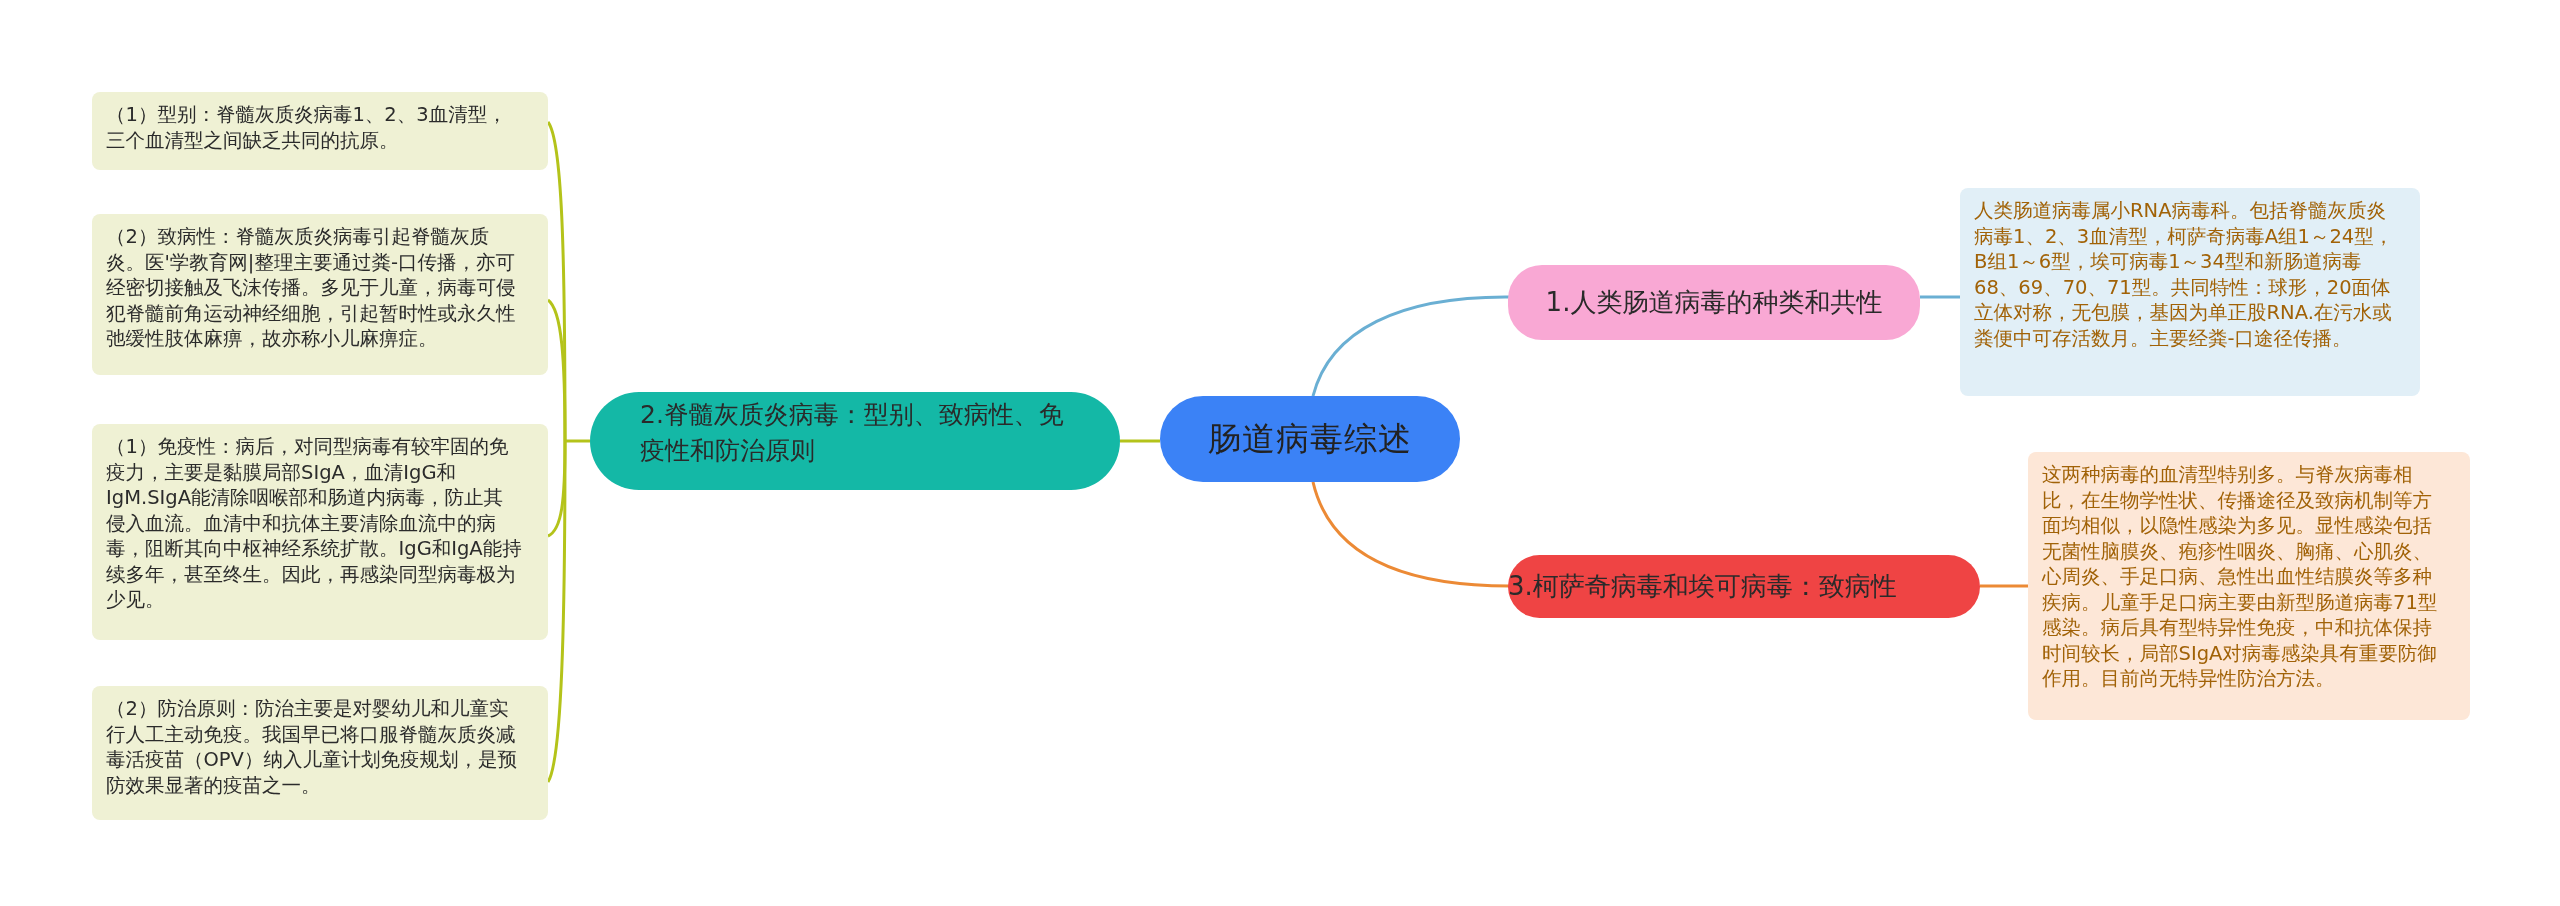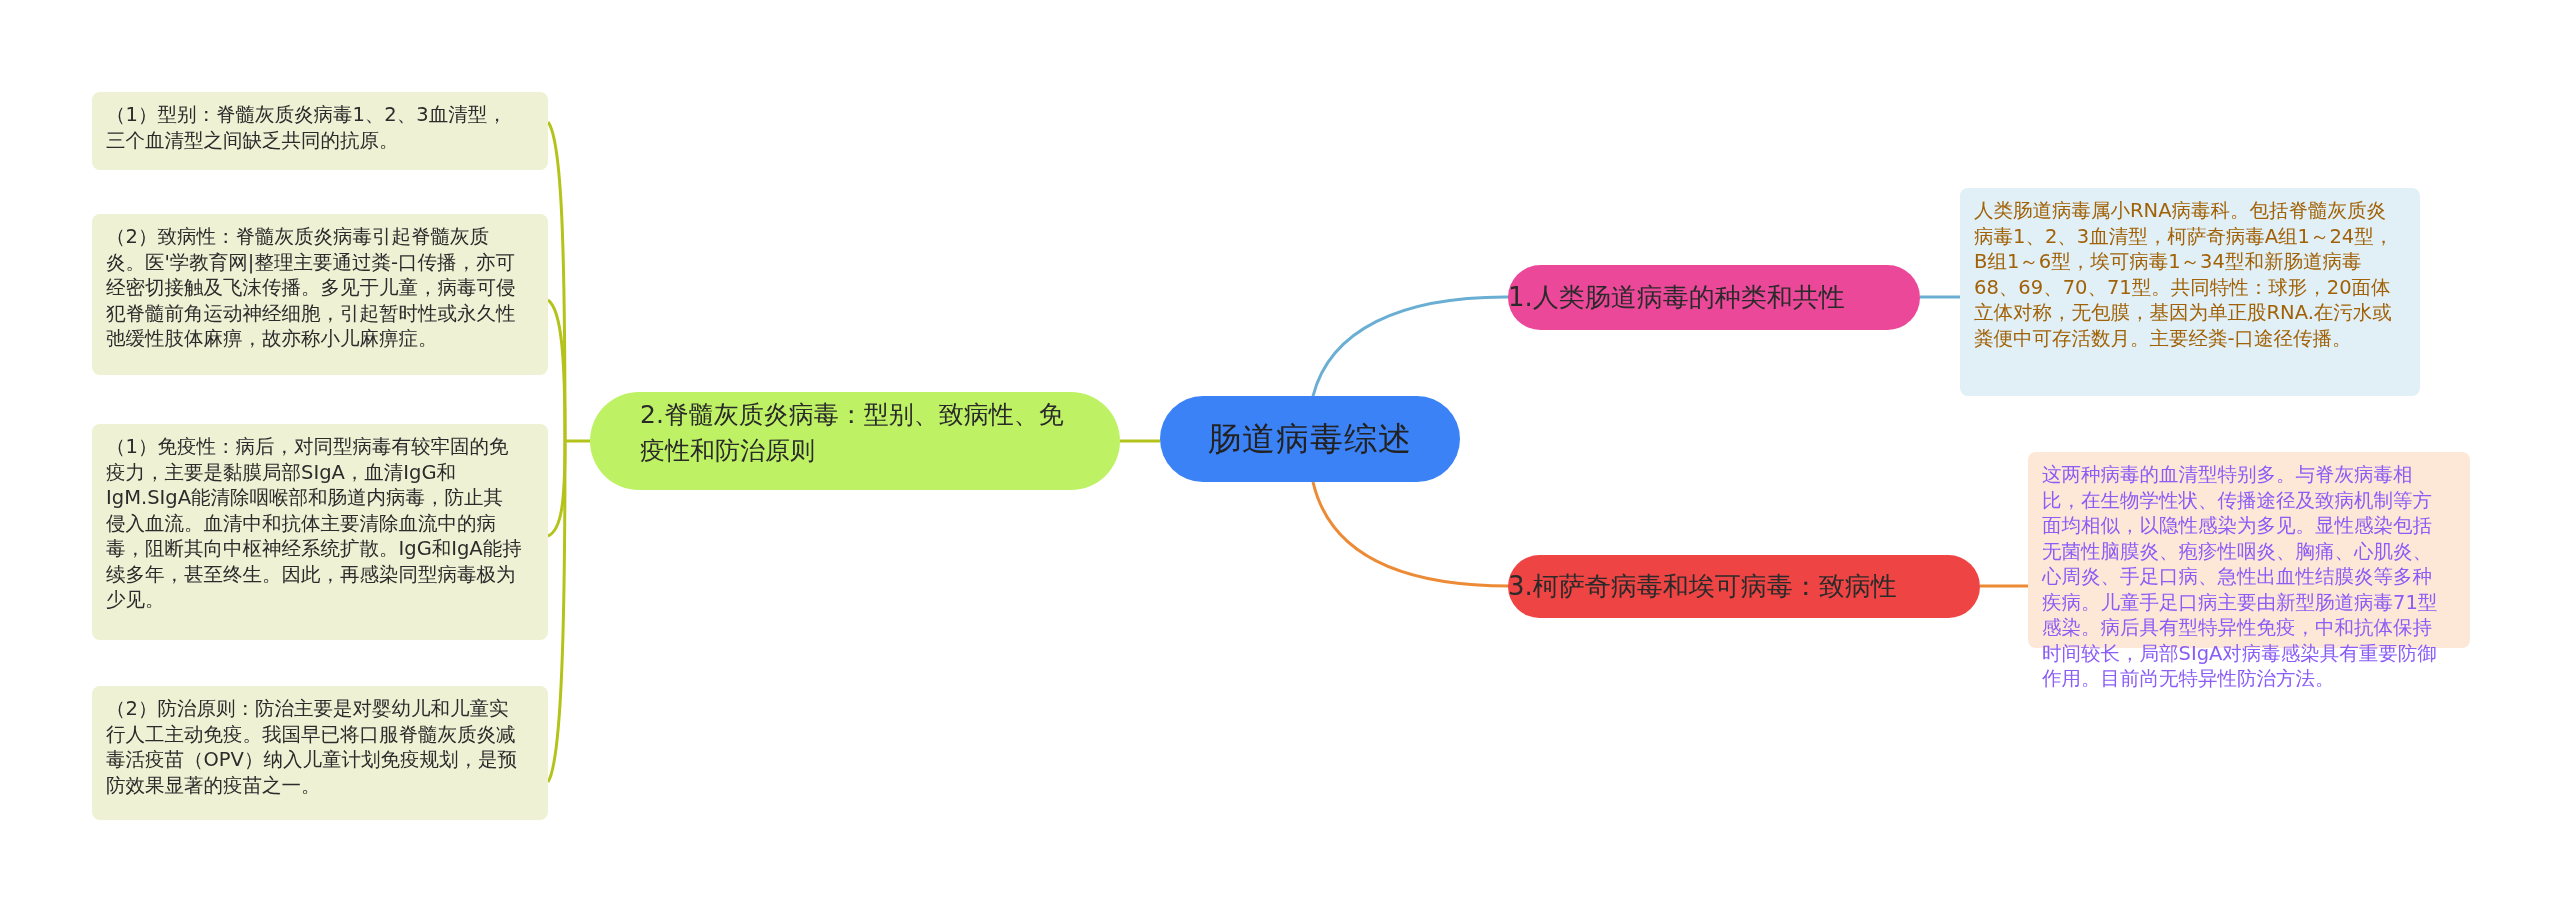--- a/index.html
+++ b/index.html
@@ -13,37 +13,37 @@
   .root {
     left:1160px; top:396px; width:300px; height:86px;
     background:#3b82f6; border-radius:43px;
     display:flex; align-items:center; justify-content:center;
     font-size:33px; color:#222; letter-spacing:1px;
   }
   .branch {
     border-radius:34px; display:flex; align-items:center;
     font-size:26px; color:#2a2a2a;
   }
-  .branch-1 { left:1508px; top:265px; width:412px; height:65px; background:#ec4899; }
+  .branch-1 { left:1508px; top:265px; width:412px; height:75px; background:#f9a8d4; justify-content:center; }
   .branch-3 { left:1508px; top:555px; width:472px; height:63px; background:#ef4444; }
   .branch-2 {
-    left:590px; top:392px; width:530px; height:98px; background:#bef264;
+    left:590px; top:392px; width:530px; height:98px; background:#14b8a6;
     border-radius:49px; padding:0 40px 16px 50px; line-height:36px; font-size:25px;
   }
   .leaf {
     border-radius:8px; padding:10px 26px 10px 14px;
     font-size:19.5px; line-height:25.5px;
   }
   .leaf-left { background:#eff1d4; color:#2b2b2b; left:92px; width:456px; }
   .leaf-l1 { top:92px; height:78px; }
   .leaf-l2 { top:214px; height:161px; }
   .leaf-l3 { top:424px; height:216px; }
   .leaf-l4 { top:686px; height:134px; }
   .leaf-r1 { left:1960px; top:188px; width:460px; height:208px; background:#e1eff7; color:#a16207; }
-  .leaf-r2 { left:2028px; top:452px; width:442px; height:196px; background:#fde7d7; color:#8b5cf6; }
+  .leaf-r2 { left:2028px; top:452px; width:442px; height:268px; background:#fde7d7; color:#a16207; }
 </style>
 </head>
 <body>
 
 <svg class="connectors" viewBox="0 0 2560 906" xmlns="http://www.w3.org/2000/svg">
 
   <path d="M1313 396 C1330 330, 1400 296, 1510 297" stroke="#6aafd3" stroke-width="3" fill="none"></path>
 
   <path d="M1313 482 C1330 555, 1400 586, 1510 586" stroke="#ec8a35" stroke-width="3" fill="none"></path>
 

